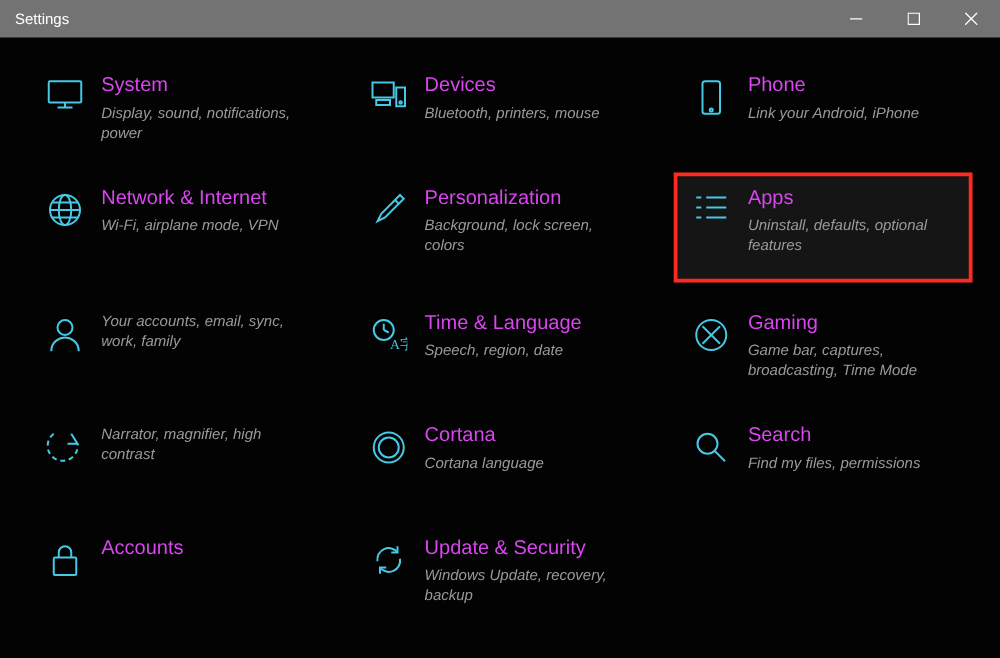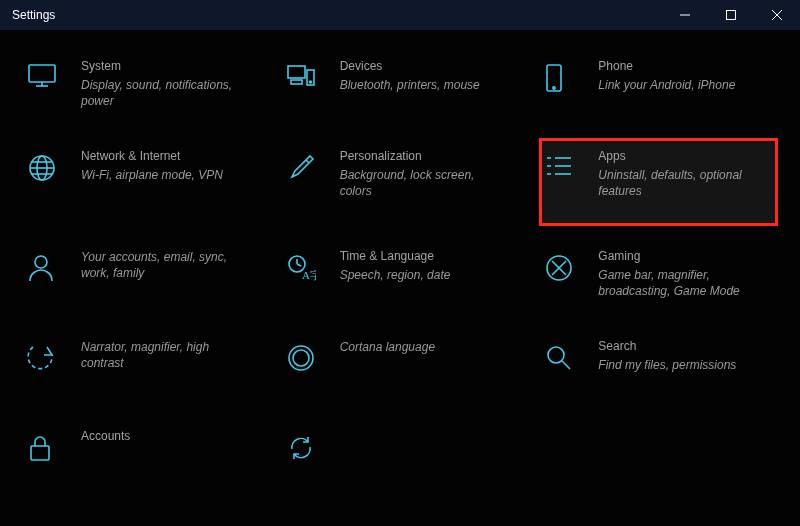--- a/index.html
+++ b/index.html
@@ -10,21 +10,21 @@
     height: 526px;
     overflow: hidden;
     color: #fff;
     position: relative;
   }
   .titlebar {
     height: 30px;
     display: flex;
     align-items: center;
     padding-left: 12px;
-    background: #0f172a;
+    background: #737373;
   }
   .titlebar-title {
     font-size: 12px;
     color: #fff;
   }
   .win-controls {
     margin-left: auto;
     display: flex;
   }
   .win-btn {
@@ -56,31 +56,32 @@
     border: 3px solid #ff2a1f;
     background: #151515;
     border-radius: 0;
     min-height: 88px;
   }
   .card .icon {
     width: 50px;
     flex: 0 0 50px;
     display: flex;
     align-items: flex-start;
+    justify-content: center;
     padding-top: 4px;
   }
   .card .icon svg { stroke: #46c8e6; fill: none; stroke-width: 1.6; }
   .card .textcol {
     flex: 1;
     padding-left: 4px;
     padding-right: 4px;
   }
   .card .title {
-    font-size: 12px;
-    color: #a3a3a3;
+    font-size: 16px;
+    color: #d946ef;
     line-height: 1.25;
     margin-bottom: 3px;
   }
   .card .desc {
     font-size: 12px;
     color: #9a9a9a;
     line-height: 1.35;
     font-style: italic;
   }
 </style>
@@ -230,21 +231,21 @@
     <div class="card">
       <span class="icon">
         <svg width="30" height="30" viewBox="0 0 30 30">
             <circle cx="15" cy="15" r="12"></circle>
             <path d="M8 8 C12 12 18 18 22 22"></path>
             <path d="M22 8 C18 12 12 18 8 22"></path>
           </svg>
       </span>
       <div class="textcol">
         <div class="title">Gaming</div>
-        <div class="desc">Game bar, magnifier, broadcasting, Game Mode</div>
+        <div class="desc">Game bar, captures, broadcasting, Time Mode</div>
       </div>
     </div>
 
     <div class="card">
       <span class="icon">
         <svg width="30" height="30" viewBox="0 0 30 30">
             <path d="M6 4 A12 12 0 1 0 25 12" stroke-dasharray="4 3"></path>
             <polyline points="20,4 25,12 17,12"></polyline>
           </svg>
       </span>
@@ -254,20 +255,21 @@
     </div>
 
     <div class="card">
       <span class="icon">
         <svg width="30" height="30" viewBox="0 0 30 30">
             <circle cx="15" cy="15" r="12"></circle>
             <circle cx="15" cy="15" r="8"></circle>
           </svg>
       </span>
       <div class="textcol">
+        <div class="title">Cortana</div>
         <div class="desc">Cortana language</div>
       </div>
     </div>
 
     <div class="card">
       <span class="icon">
         <svg width="30" height="30" viewBox="0 0 30 30">
             <circle cx="12" cy="12" r="8"></circle>
             <line x1="18" y1="18" x2="26" y2="26"></line>
           </svg>
@@ -292,18 +294,22 @@
 
     <div class="card">
       <span class="icon">
         <svg width="30" height="30" viewBox="0 0 30 30">
             <path d="M6 16 A9 9 0 0 1 22 9"></path>
             <polyline points="22,4 22,9 17,9"></polyline>
             <path d="M24 14 A9 9 0 0 1 8 21"></path>
             <polyline points="8,26 8,21 13,21"></polyline>
           </svg>
       </span>
+      <div class="textcol">
+        <div class="title">Update &amp; Security</div>
+        <div class="desc">Windows Update, recovery, backup</div>
+      </div>
     </div>
 
     <div></div>
 
   </div>
 </div>
 
 </body></html>

